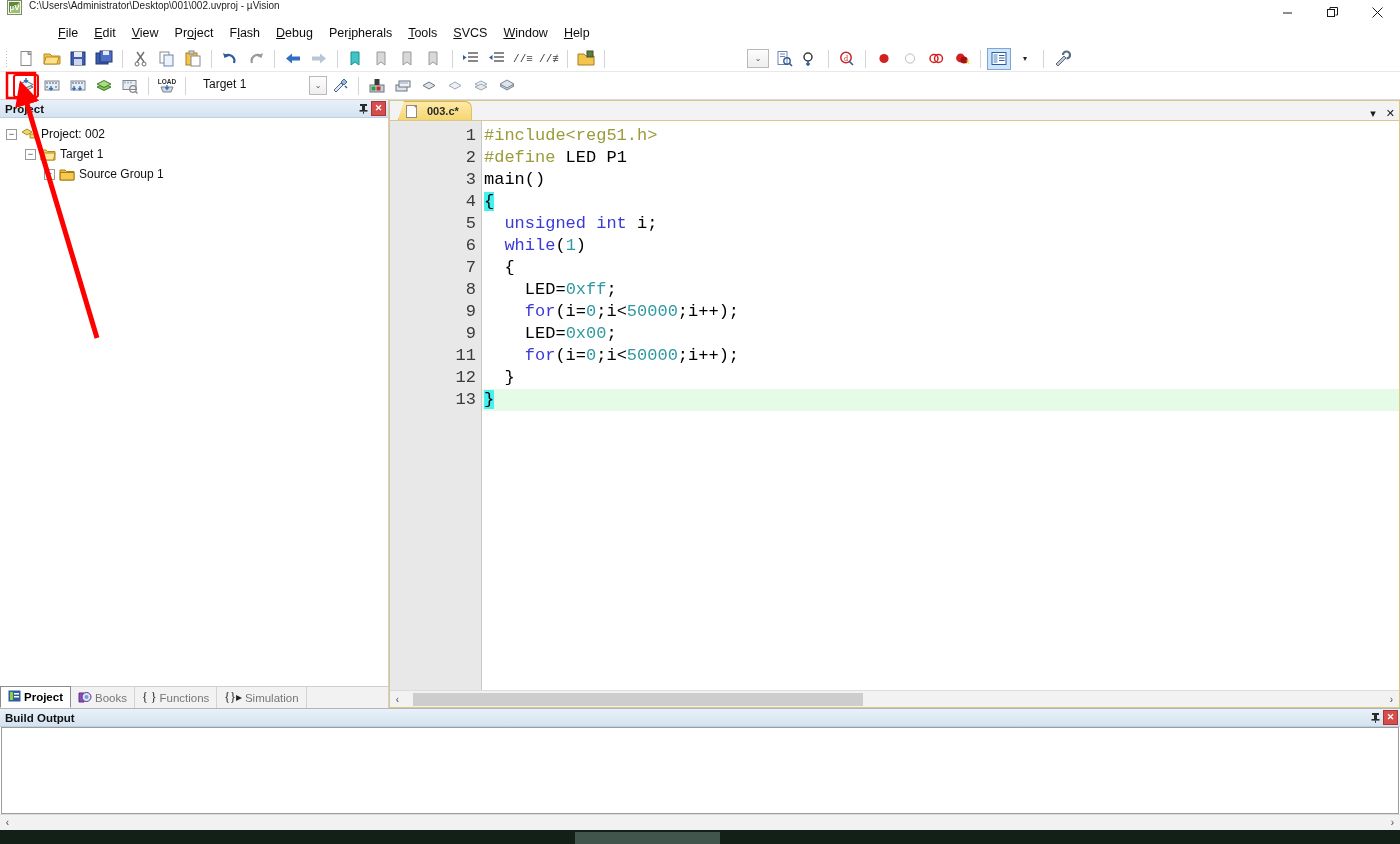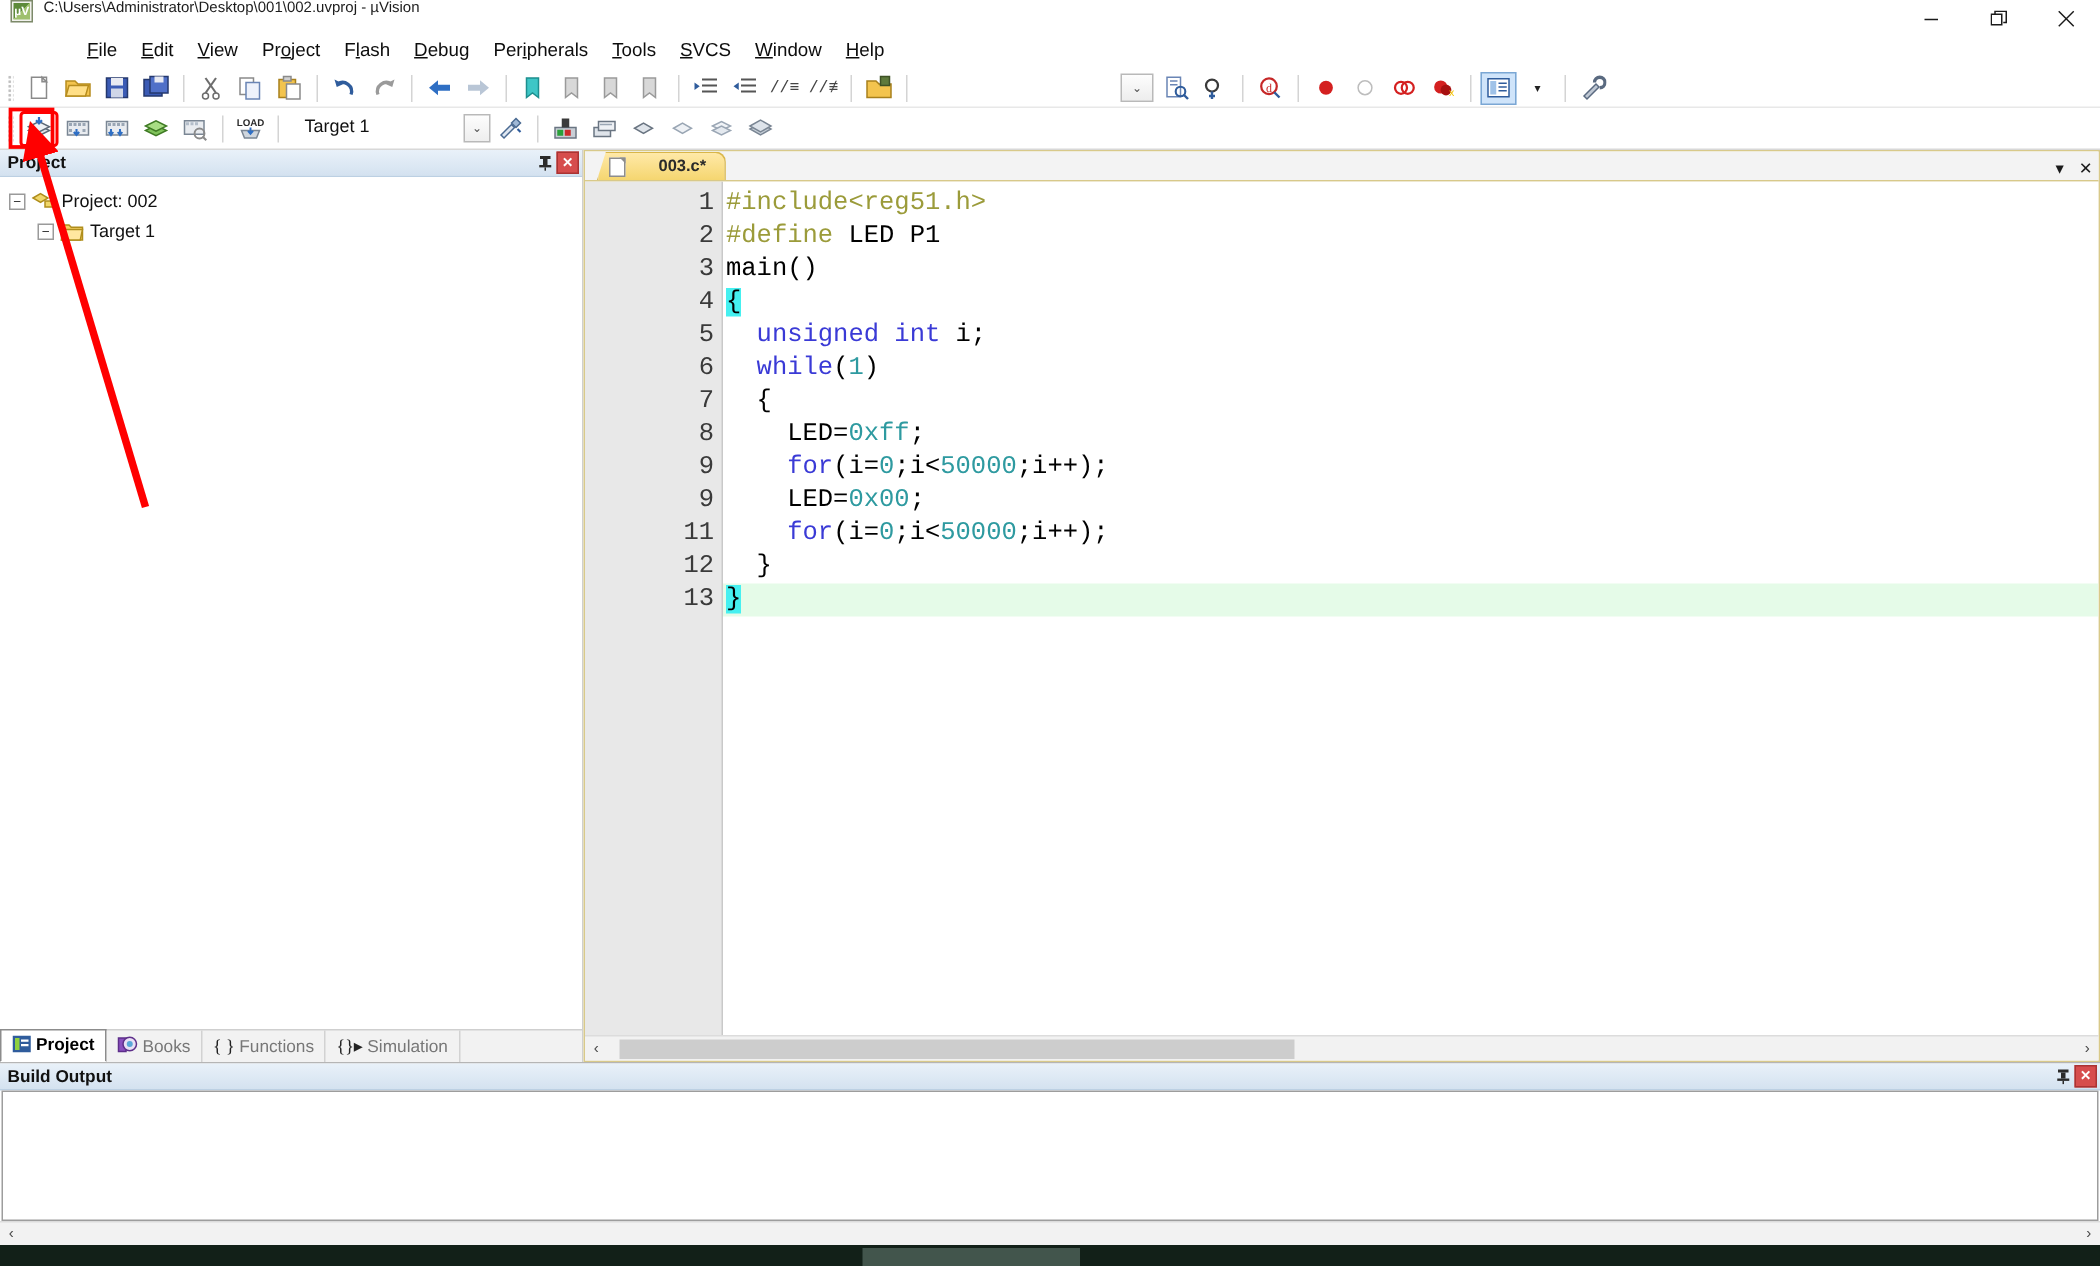--- a/index.html
+++ b/index.html
@@ -172,21 +172,21 @@
   .editor-frame {
     flex:1; display:flex; flex-direction:column; min-height:0;
     border: 1px solid #d8c98a; background:#fff; margin:0;
   }
   .tabrow {
     height: 20px; min-height:20px; display:flex; align-items:flex-end;
     background: #f3f3f3; border-bottom:1px solid #d8c98a;
     position: relative;
   }
   .doc-tab {
-    height: 19px; display:flex; align-items:center; gap:22px;
+    height: 19px; display:flex; align-items:center; gap:10px;
     padding: 0 12px 0 7px;
     background: linear-gradient(#ffe9a8,#f5d670);
     border: 1px solid #d9b64a; border-bottom:none;
     border-radius: 0 7px 0 0;
     font-size: 11px; font-weight:bold; color:#2a2a2a;
     margin-left: 8px; cursor:default;
     clip-path: polygon(6px 0, 100% 0, 100% 100%, 0 100%);
   }
   .doc-icon {
     width:11px; height:13px; background:#fff; border:1px solid #8d8d8d;
@@ -674,20 +674,30 @@
           </div>
           <div class="tnode" style="padding-left: 19px;">
             <div class="expander">−</div>
             <div class="ticon">
               <svg width="16" height="13" viewBox="0 0 16 13">
                 <path d="M1 2 h5 l1.5 1.5 H15 V12 H1 Z" fill="#f5cf63" stroke="#b08e1c"></path>
                 <path d="M2.5 5 H15 L13.5 12 H1 Z" fill="#ffe7a0" stroke="#b08e1c"></path>
               </svg>
             </div>
             <div class="tlabel">Target 1</div>
+          </div>
+          <div class="tnode" style="padding-left: 38px;">
+            <div class="expander">+</div>
+            <div class="ticon">
+              <svg width="16" height="13" viewBox="0 0 16 13">
+                <path d="M1 2 h5 l1.5 1.5 H15 V12 H1 Z" fill="#f0b941" stroke="#a87d15"></path>
+                <path d="M1.2 4.5 H15 V12 H1.2 Z" fill="#f7c94f" stroke="#a87d15"></path>
+              </svg>
+            </div>
+            <div class="tlabel">Source Group 1</div>
           </div>
         </div>
       <div class="bottom-tabs" id="pane-tabs">
           <div class="btab active">
             <span><svg width="13" height="12" viewBox="0 0 13 12">
                 <rect x="0.5" y="0.5" width="12" height="11" fill="#2f5c9c"></rect>
                 <rect x="2" y="2" width="3" height="8" fill="#8fd13f"></rect>
                 <rect x="6" y="3" width="5" height="1.5" fill="#fff"></rect>
                 <rect x="6" y="6" width="5" height="1.5" fill="#fff"></rect>
               </svg></span>

